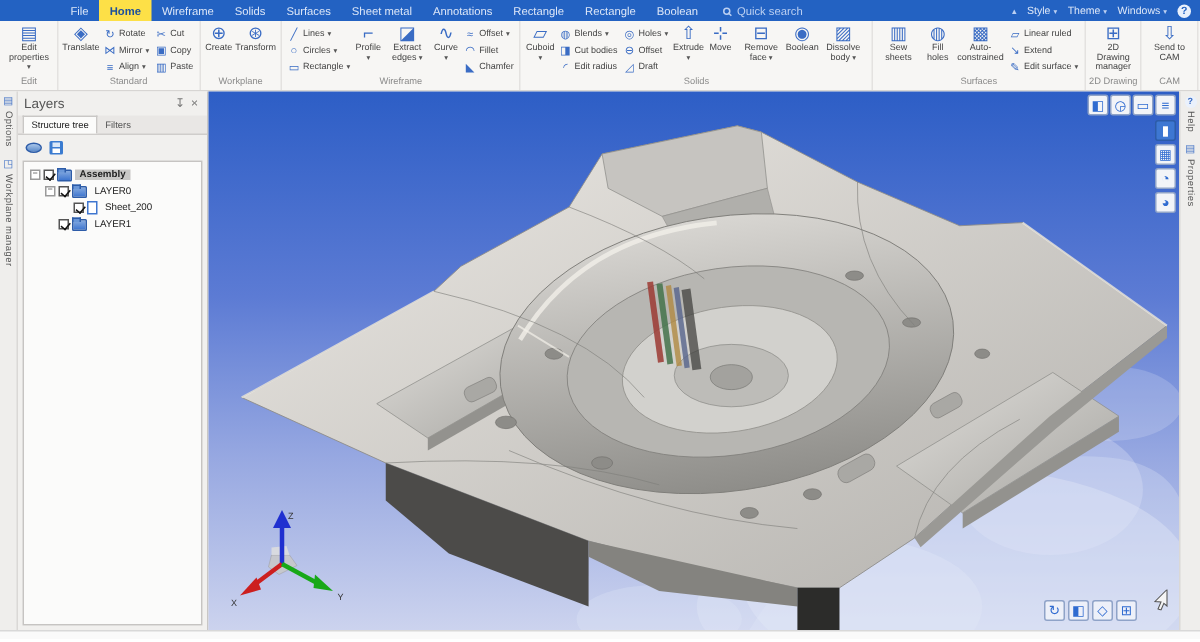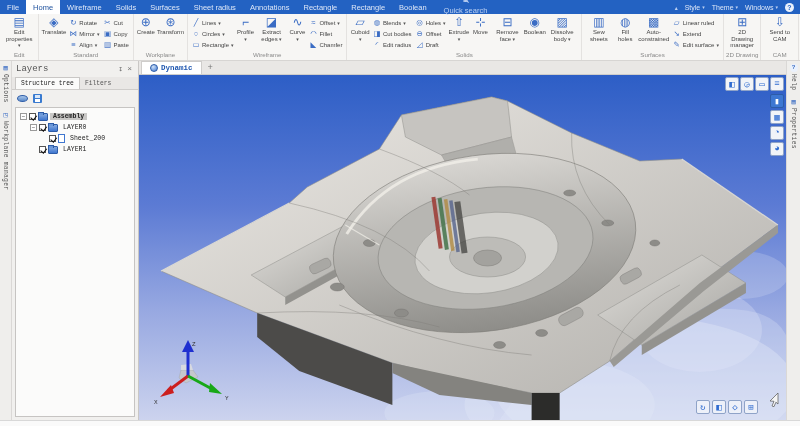--- a/index.html
+++ b/index.html
@@ -2,22 +2,22 @@
 <html><head>
 <meta charset="utf-8">
 <style>
   html,body{margin:0;padding:0;}
   body{width:800px;height:428px;overflow:hidden;font-family:"Liberation Sans",sans-serif;background:#fff;position:relative;-webkit-font-smoothing:antialiased;}
   *{box-sizing:border-box;user-select:none;}
 
   
   .menubar{height:14px;background:#2362c2;display:flex;align-items:stretch;color:#dde7f8;font-size:7.5px;}
   .menu-tab{padding:0 7px;display:flex;align-items:center;white-space:nowrap;}
-  .menu-tab.active{background:#ffffff;color:#1c4f9c;}
-  .mb-search{display:flex;align-items:center;gap:4px;margin-left:10px;color:#bcd0f2;flex-direction:column;}
+  .menu-tab.active{background:#fde047;color:#1c4f9c;font-weight:bold;}
+  .mb-search{display:flex;align-items:center;gap:4px;margin-left:10px;color:#bcd0f2;}
   .mag{width:5px;height:5px;border:1px solid #bcd0f2;border-radius:50%;position:relative;}
   .mag::after{content:"";position:absolute;width:3px;height:1px;background:#bcd0f2;transform:rotate(45deg);right:-2px;bottom:-1px;}
   .mb-right{margin-left:auto;display:flex;align-items:center;gap:7px;padding-right:6px;font-size:7px;white-space:nowrap;}
   .mb-item{display:flex;align-items:center;gap:2px;}
   .caret{font-size:5px;color:#bcd0f2;}
   .collapse-caret{font-size:6px;color:#bcd0f2;}
   .help-roundel{width:9px;height:9px;border-radius:50%;background:#eaf1fc;color:#2362c2;font-size:7px;font-weight:bold;display:flex;align-items:center;justify-content:center;}
 
   
   .ribbon{height:47px;background:#f7f6f4;border-bottom:1px solid #d7d5d3;display:flex;align-items:stretch;padding:0 1px;overflow:hidden;}
@@ -26,21 +26,21 @@
   .rgroup-label{height:9px;font-size:6.2px;color:#8a8a8a;text-align:center;line-height:8px;white-space:nowrap;}
   .rbig{min-width:20px;max-width:34px;display:flex;flex-direction:column;align-items:center;padding:1px 1px 0;border-radius:2px;}
   .ricon{font-size:12px;line-height:13px;color:#3a6cc4;}
   .rlabel{font-size:6px;line-height:6.6px;color:#444;text-align:center;}
   .arr{font-size:5px;color:#555;}
   .rstack{display:flex;flex-direction:column;justify-content:flex-start;padding:2px 1px 0;}
   .rsmall{display:flex;align-items:center;gap:2px;font-size:6px;color:#444;height:11px;white-space:nowrap;border-radius:2px;padding:0 1px;}
   .ricon-s{font-size:7.5px;color:#3a6cc4;width:8px;text-align:center;line-height:8px;}
 
   
-  .main{display:flex;height:359px;font-family:Liberation Mono, monospace;}
+  .main{display:flex;height:359px;}
 
   .edge{background:#efeeec;display:flex;flex-direction:column;align-items:center;padding-top:3px;gap:8px;}
   .edge-left{width:12px;border-right:1px solid #dad8d6;}
   .edge-right{width:14px;border-left:1px solid #dad8d6;}
   .vtab{display:flex;flex-direction:column;align-items:center;gap:2px;cursor:default;}
   .vtab-icon{font-size:7px;color:#3a6cc4;line-height:8px;}
   .vtab-icon.help-roundel{font-size:6px;width:8px;height:8px;}
   .vtab-label{writing-mode:vertical-rl;font-size:6.3px;color:#555;letter-spacing:.3px;}
 
   
@@ -86,27 +86,27 @@
   .cursor-wrap{position:absolute;bottom:8px;right:7px;}
   .triad{position:absolute;left:12px;bottom:12px;}
 
   
   .statusbar{height:6px;background:#fafafa;border-top:1px solid #d8d8d8;}
 </style>
 </head>
 <body>
 
 <div class="menubar">
-  <div id="menu-tabs" style="display:flex;">
+  <div id="menu-tabs" style="display:flex;padding-left:40px;">
       <div class="menu-tab">File</div>
       <div class="menu-tab active">Home</div>
       <div class="menu-tab">Wireframe</div>
       <div class="menu-tab">Solids</div>
       <div class="menu-tab">Surfaces</div>
-      <div class="menu-tab">Sheet radius</div>
+      <div class="menu-tab">Sheet metal</div>
       <div class="menu-tab">Annotations</div>
       <div class="menu-tab">Rectangle</div>
       <div class="menu-tab">Rectangle</div>
       <div class="menu-tab">Boolean</div>
     </div>
   <div class="mb-search">
     <span class="mag"></span>
     <span>Quick search</span>
   </div>
   <div class="mb-right">
@@ -400,27 +400,20 @@
         <div class="trow" style="padding-left: 14px;">
           <span class="exp-spacer"></span>
           <span class="cbox"></span>
           <span class="ico-folder"></span>
           <span class="tlabel">LAYER1</span>
         </div>
       </div>
   </div>
 
   <div class="center">
-    <div class="doctabs" id="doc-tabs">
-        <div class="dtab active">
-          <span class="dtab-icon"></span>
-          <span>Dynamic</span>
-        </div>
-        <div class="dtab-add">+</div>
-      </div>
 
     <div class="viewport">
 
       <svg class="model-svg" viewBox="0 0 646 345" preserveAspectRatio="none">
         <defs>
           <linearGradient id="gPlate" x1="0" y1="0" x2="1" y2="1">
             <stop offset="0" stop-color="#ece9e4"></stop>
               <stop offset="1" stop-color="#b3b1ad"></stop>
           </linearGradient>
           <linearGradient id="gDome" x1="0" y1="0" x2="0" y2="1">

